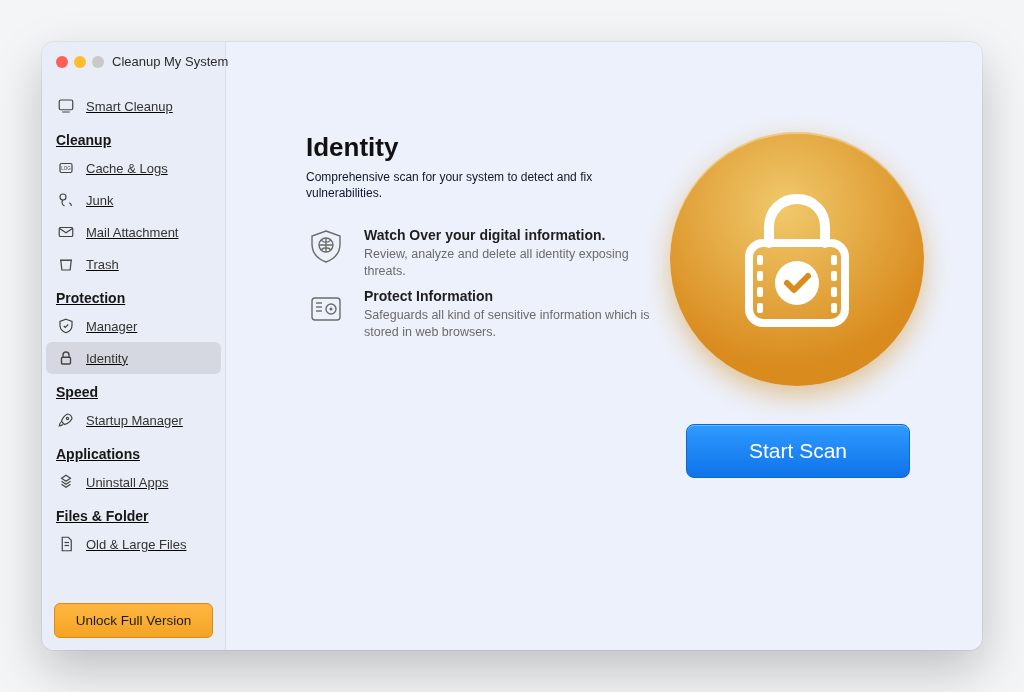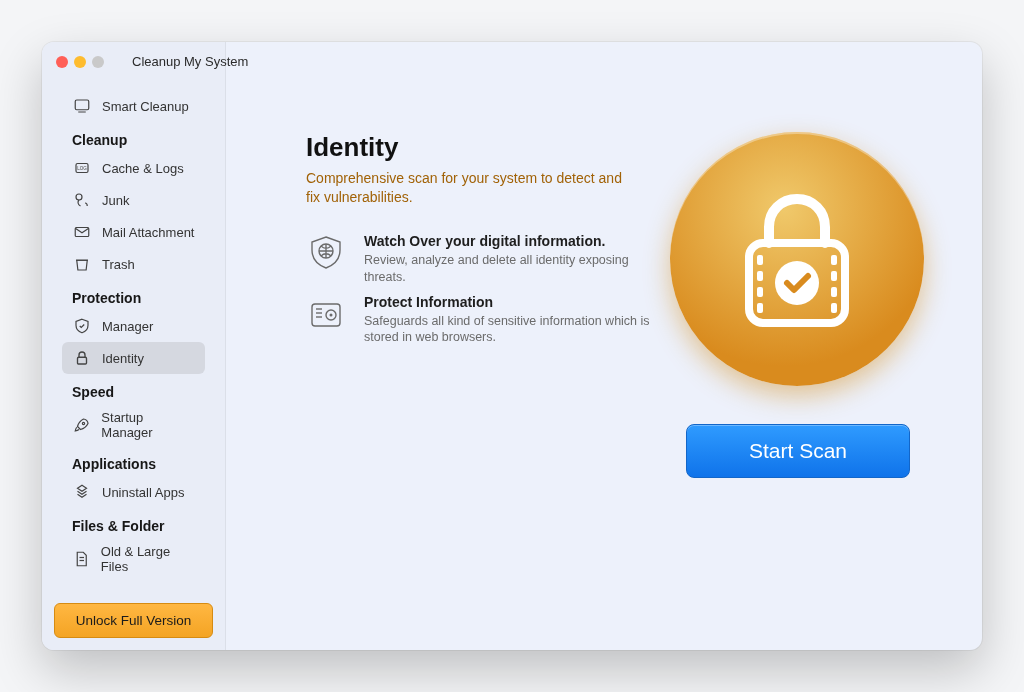--- a/index.html
+++ b/index.html
@@ -34,21 +34,21 @@
       display: flex;
       flex-direction: column;
       padding-top: 6px;
     }
     .titlebar {
       position: absolute;
       top: 12px;
       left: 14px;
       display: flex;
       align-items: center;
-      gap: 24px;
+      gap: 4px;
       z-index: 5;
     }
     .traffic {
       display: flex;
       gap: 6px;
     }
     .traffic .dot {
       width: 12px;
       height: 12px;
       border-radius: 50%;
@@ -57,23 +57,24 @@
     .dot.yellow { background: #febc2e; }
     .dot.gray { background: #c9c9c9; }
     .app-title {
       font-size: 13px;
       color: #2b2b2b;
       font-weight: 500;
       margin-left: 4px;
     }
     .sidebar-list {
       margin-top: 42px;
-      padding: 0 20px;
+      padding: 0 4px;
       flex: 1;
       overflow-y: auto;
+      text-decoration: underline;
     }
     .section-header {
       font-size: 14px;
       font-weight: 700;
       color: #171717;
       padding: 10px 10px 4px 10px;
     }
     .nav-item {
       display: flex;
       align-items: center;
@@ -118,22 +119,22 @@
       flex-direction: column;
       padding: 90px 40px 30px 80px;
     }
     .page-title {
       font-size: 26px;
       font-weight: 700;
       color: #111;
       margin-bottom: 6px;
     }
     .page-subtitle {
-      font-size: 14px;
-      color: #a16207;
+      font-size: 12px;
+      color: #0f172a;
       max-width: 320px;
       line-height: 1.35;
       margin-bottom: 26px;
     }
     .features {
       display: flex;
       flex-direction: column;
       gap: 8px;
       max-width: 400px;
     }

